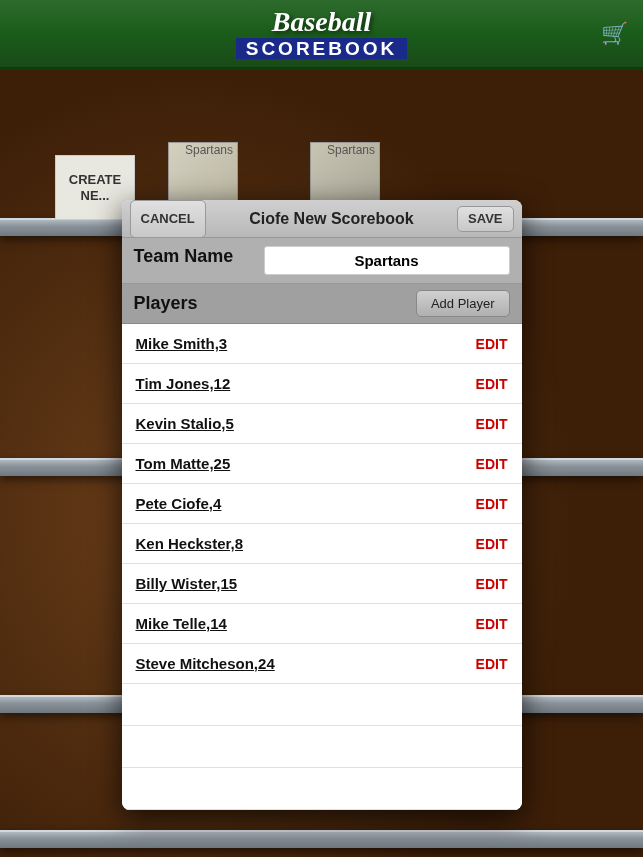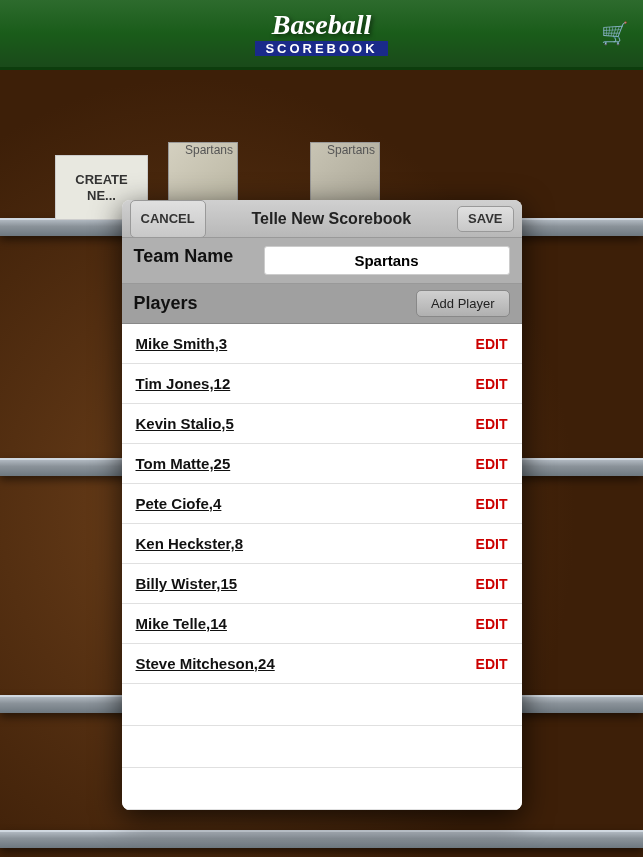--- a/index.html
+++ b/index.html
@@ -44,21 +44,21 @@
       font-size: 28px;
       font-weight: bold;
       font-style: italic;
       color: #fff;
       font-family: Georgia, serif;
       text-shadow: 2px 2px 4px rgba(0,0,0,0.5);
       display: block;
     }
 
     .logo-scorebook {
-      font-size: 13px;
+      font-size: 19px;
       font-weight: bold;
       color: #fff;
       letter-spacing: 3px;
       text-transform: uppercase;
       display: block;
       background: #1a2a8a;
       padding: 1px 10px;
       margin-top: 2px;
     }
 
@@ -93,21 +93,21 @@
     .shelf-1 { top: 148px; }
     .shelf-2 { top: 388px; }
     .shelf-3 { top: 625px; }
     .shelf-4 { top: 760px; }
 
     
     .book-create {
       position: absolute;
       top: 85px;
       left: 55px;
-      width: 93px;
+      width: 80px;
       height: 65px;
       background: #e8e8e0;
       border: 1px solid #ccc;
       display: flex;
       flex-direction: column;
       align-items: center;
       justify-content: center;
       font-size: 13px;
       font-weight: bold;
       color: #333;
@@ -337,21 +337,21 @@
   <div class="book-label book-label-1">Spartans</div>
 
   <div class="book-spartans-2"></div>
   <div class="book-label book-label-2">Spartans</div>
 
   <div class="modal-overlay">
     <div class="modal">
 
       <div class="modal-header">
         <button class="modal-cancel-btn">CANCEL</button>
-        <span class="modal-title">Telle New Scorebook</span>
+        <span class="modal-title">Ciofe New Scorebook</span>
         <button class="modal-save-btn">SAVE</button>
       </div>
 
       <div class="team-name-row">
         <span class="team-name-label">Team Name</span>
         <input class="team-name-input" type="text" value="Spartans" style="">
       </div>
 
       <div class="players-header-row">
         <span class="players-label">Players</span>

